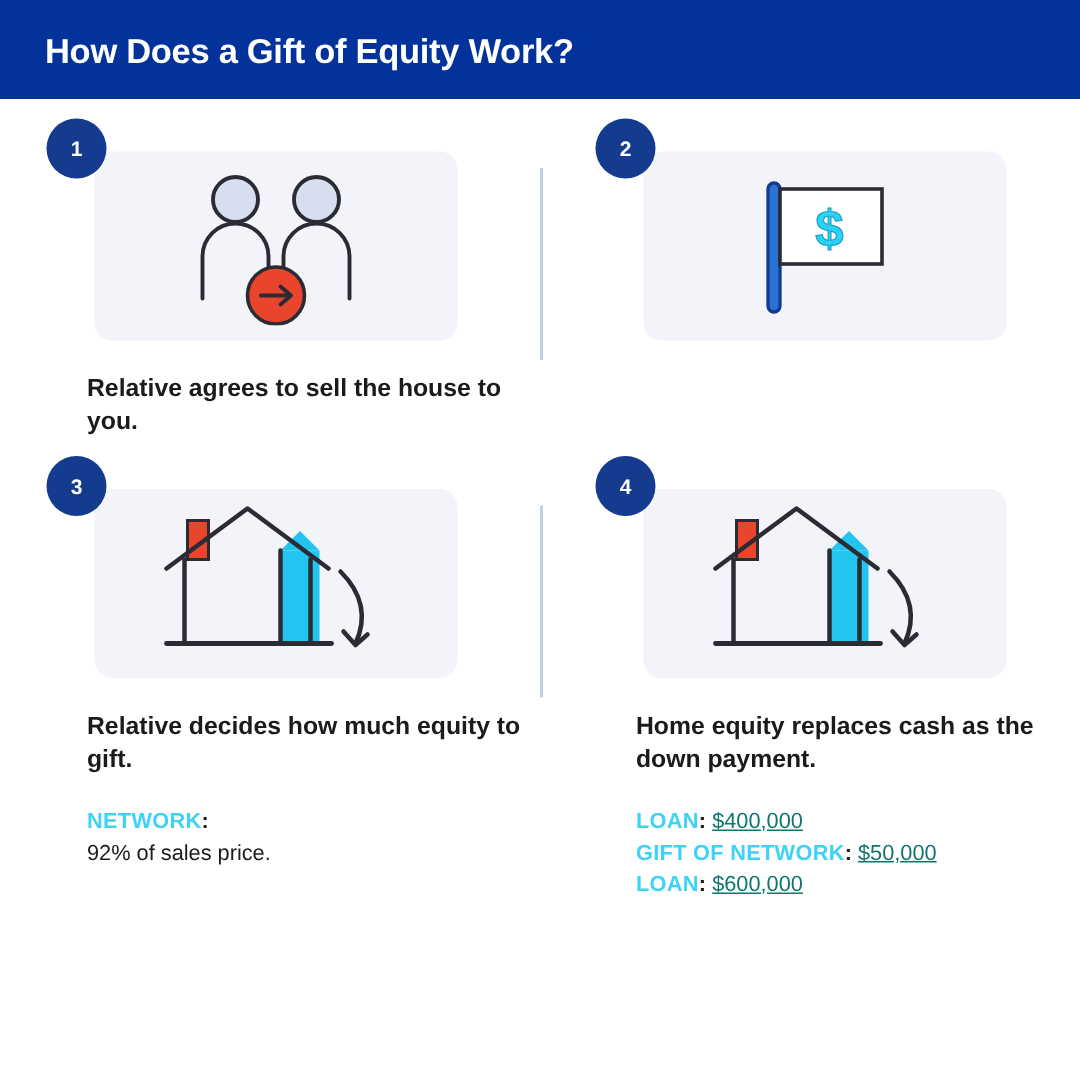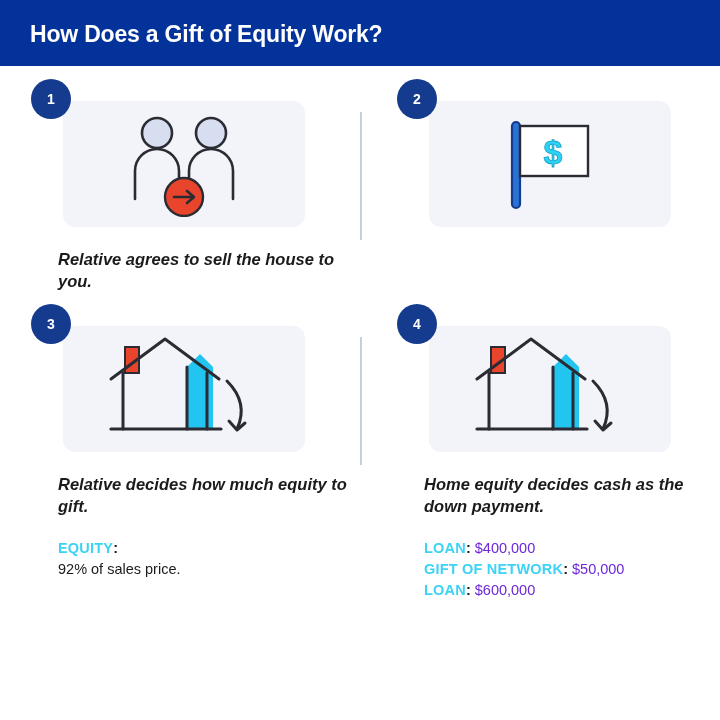--- a/index.html
+++ b/index.html
@@ -77,38 +77,37 @@
     justify-content: center;
   }
 
   
   .caption {
     margin-top: 22px;
     font-size: 16.5px;
     line-height: 1.32;
     color: #1b1b1b;
     font-weight: bold;
-    font-style: italic;
   }
   .caption .light { font-weight: normal; }
 
   .detail-block {
     margin-top: 20px;
     font-size: 14.5px;
     line-height: 1.45;
     color: #1b1b1b;
   }
   .detail-line { white-space: nowrap; }
   .detail-label {
     color: #3ed3f5;
     font-weight: bold;
     letter-spacing: 0.2px;
   }
   .detail-colon { color: #1b1b1b; font-weight: bold; }
-  .detail-value { color: #6d28d9; }
+  .detail-value { color: #0f766e; text-decoration: underline; }
   .detail-sub { color: #1b1b1b; }
 
   
   .divider {
     position: absolute;
     width: 1.5px;
     background: #c3d0e4;
     left: 360px;
   }
   .divider-top { top: 112px; height: 128px; }
@@ -212,21 +211,21 @@
             <path d="M128 48 q22 22 10 48" fill="none" stroke="#2b2b33" stroke-width="3" stroke-linecap="round"></path>
             <path d="M130 88 L138 97 L146 90" fill="none" stroke="#2b2b33" stroke-width="3" stroke-linecap="round" stroke-linejoin="round"></path>
           </svg>
         </div>
       </div>
       <div class="caption">
         <span>Relative decides how much equity to gift.</span>
       </div>
       <div class="detail-block">
         <div class="detail-line">
-          <span class="detail-label">EQUITY</span><span class="detail-colon">:</span>
+          <span class="detail-label">NETWORK</span><span class="detail-colon">:</span>
         </div>
         <div class="detail-line detail-sub">92% of sales price.</div>
       </div>
     </div>
 
     <div class="step step-col-b step-row-2">
       <div class="card">
         <div class="badge">4</div>
         <div class="icon-wrap">
           <svg width="170" height="112" viewBox="0 0 170 112">
@@ -237,21 +236,21 @@
             <path d="M24 40 L24 96" fill="none" stroke="#2b2b33" stroke-width="3" stroke-linecap="round"></path>
             <path d="M108 40 L108 96" fill="none" stroke="#2b2b33" stroke-width="3" stroke-linecap="round"></path>
             <path d="M88 34 L88 96" fill="none" stroke="#2b2b33" stroke-width="3" stroke-linecap="round"></path>
             <path d="M12 96 L122 96" fill="none" stroke="#2b2b33" stroke-width="3.2" stroke-linecap="round"></path>
             <path d="M128 48 q22 22 10 48" fill="none" stroke="#2b2b33" stroke-width="3" stroke-linecap="round"></path>
             <path d="M130 88 L138 97 L146 90" fill="none" stroke="#2b2b33" stroke-width="3" stroke-linecap="round" stroke-linejoin="round"></path>
           </svg>
         </div>
       </div>
       <div class="caption">
-        <span>Home equity decides cash as the down payment.</span>
+        <span>Home equity replaces cash as the down payment.</span>
       </div>
       <div class="detail-block">
         <div class="detail-line">
           <span class="detail-label">LOAN</span><span class="detail-colon">:</span>
           <span class="detail-value">$400,000</span>
         </div>
         <div class="detail-line">
           <span class="detail-label">GIFT OF NETWORK</span><span class="detail-colon">:</span>
           <span class="detail-value">$50,000</span>
         </div>

